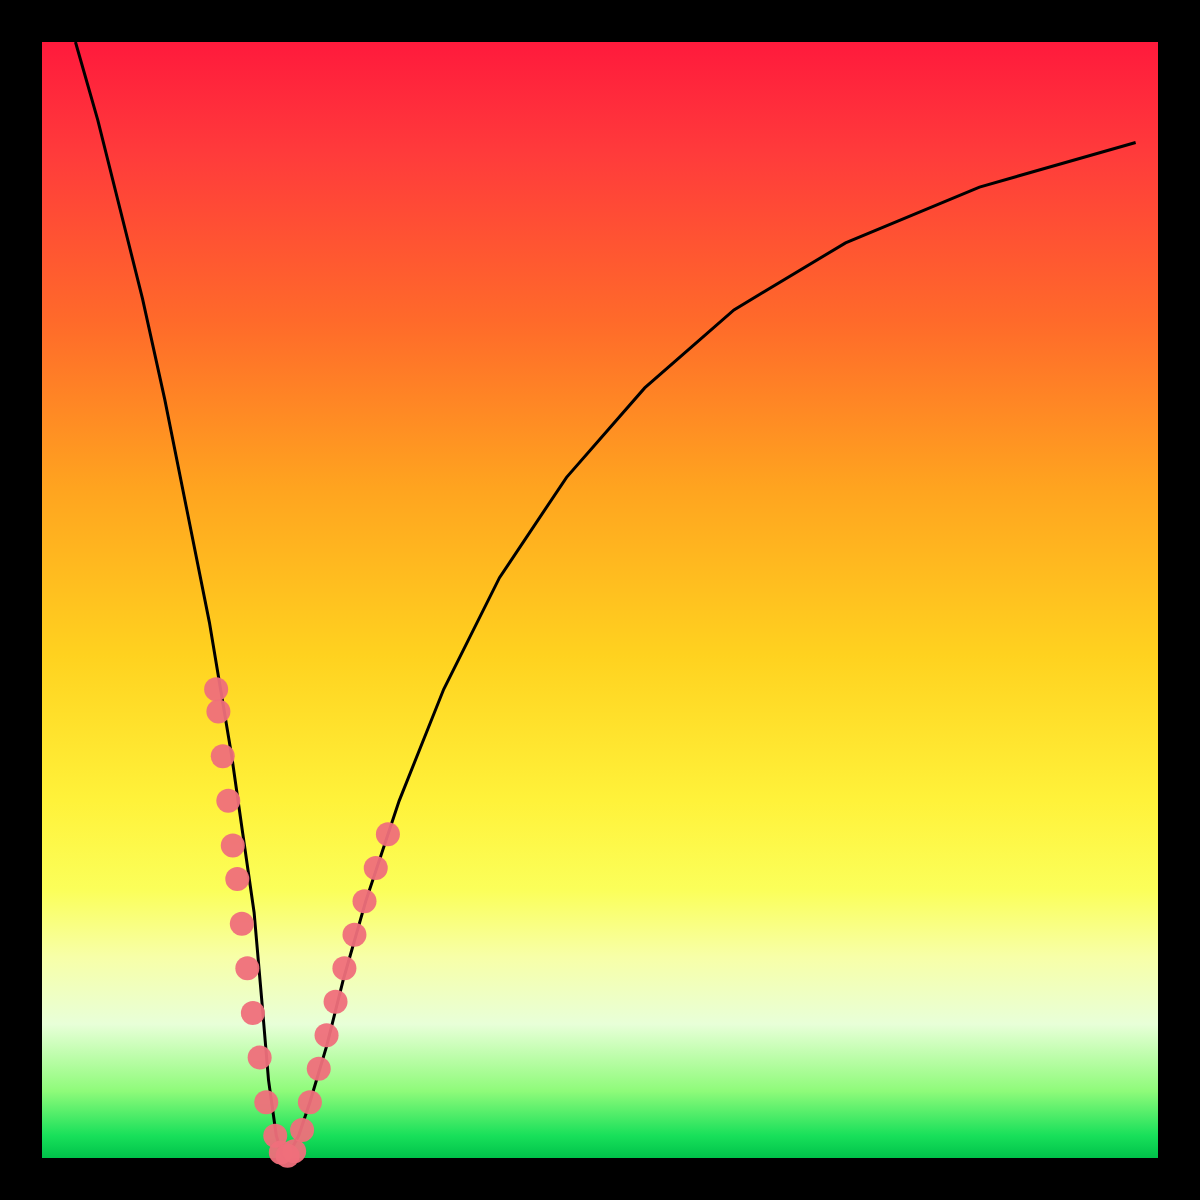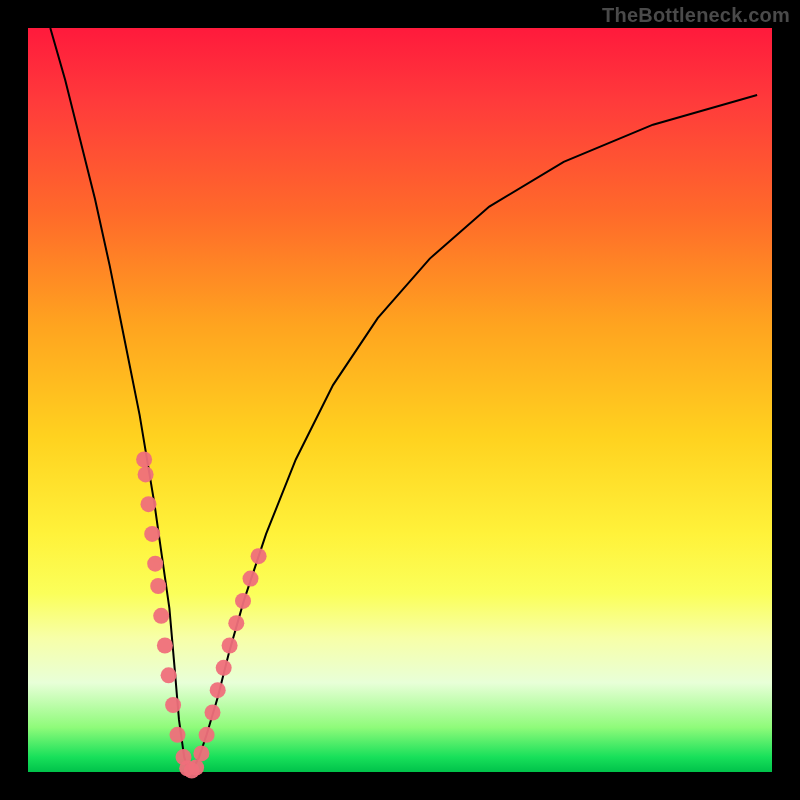--- a/index.html
+++ b/index.html
@@ -86,14 +86,13 @@
           <circle cx="189.7" cy="662.2" r="8" fill="#ef6f7b" fill-opacity="0.95"></circle>
           <circle cx="195.7" cy="639.8" r="8" fill="#ef6f7b" fill-opacity="0.95"></circle>
           <circle cx="201.6" cy="617.5" r="8" fill="#ef6f7b" fill-opacity="0.95"></circle>
           <circle cx="208.3" cy="595.2" r="8" fill="#ef6f7b" fill-opacity="0.95"></circle>
           <circle cx="215.0" cy="572.9" r="8" fill="#ef6f7b" fill-opacity="0.95"></circle>
           <circle cx="222.5" cy="550.6" r="8" fill="#ef6f7b" fill-opacity="0.95"></circle>
           <circle cx="230.6" cy="528.2" r="8" fill="#ef6f7b" fill-opacity="0.95"></circle>
         </g>
     </svg>
   </div>
-  <div class="watermark">TheBottleneck.com</div>
 </div>
 
 </body></html>

